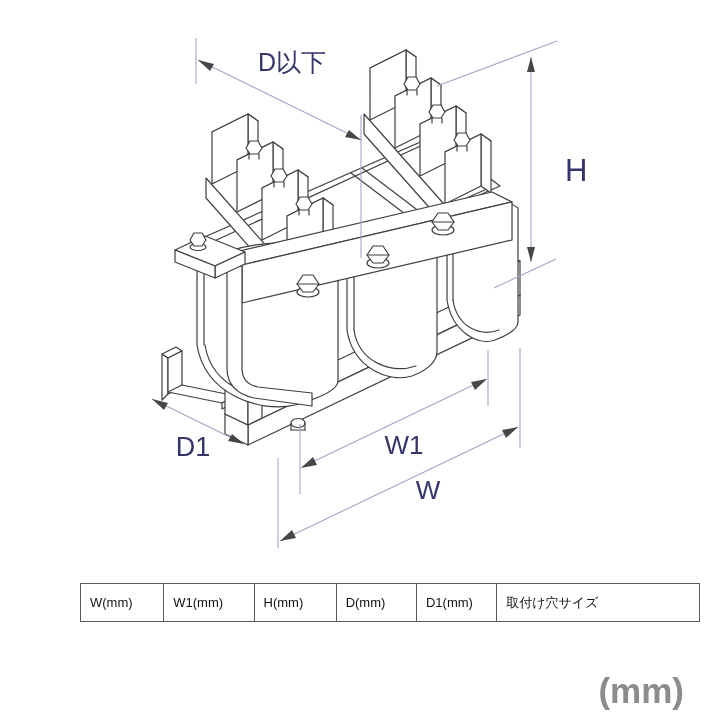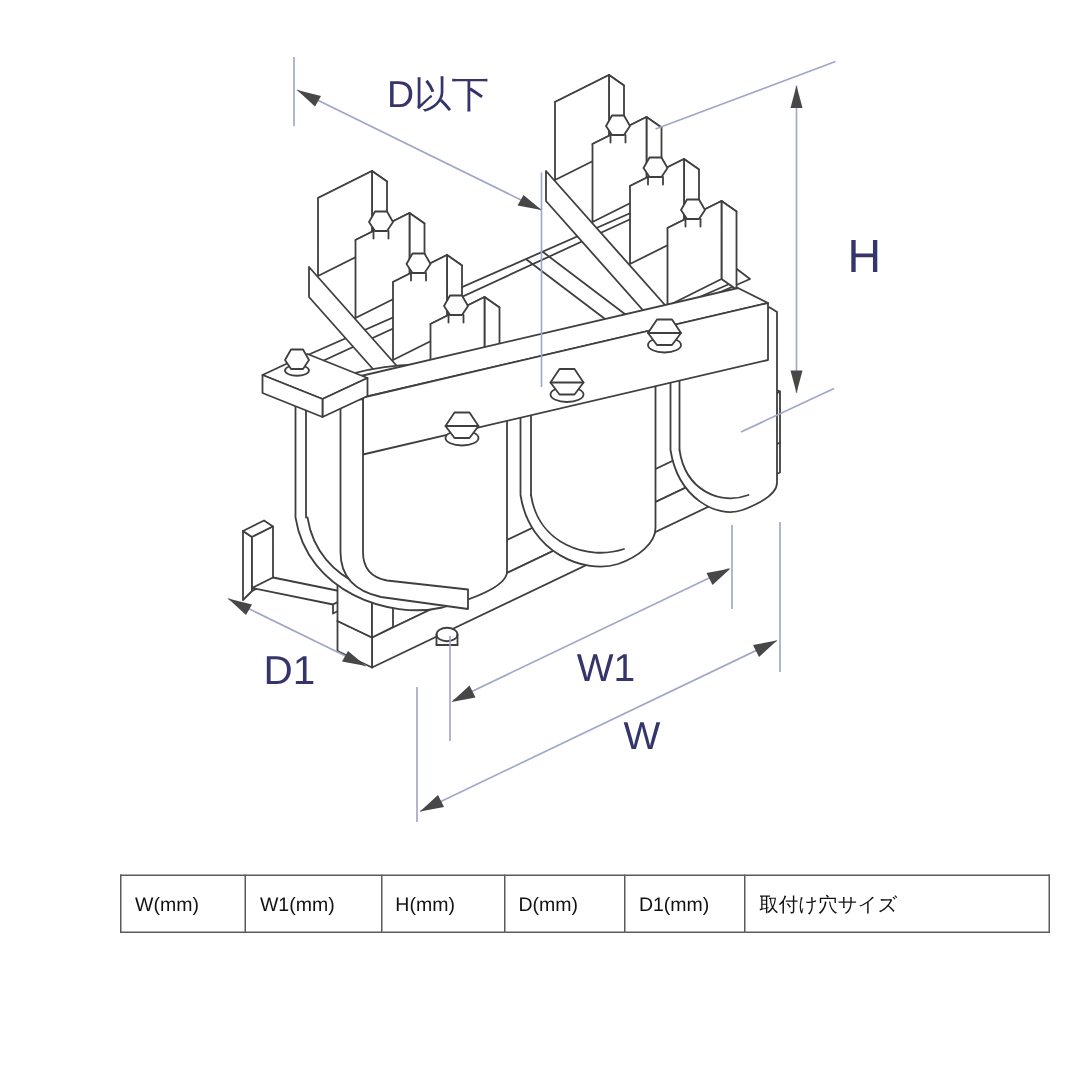--- a/index.html
+++ b/index.html
@@ -228,14 +228,15 @@
       <th>W(mm)</th>
       <th>W1(mm)</th>
       <th>H(mm)</th>
       <th>D(mm)</th>
       <th>D1(mm)</th>
       <th>取付け穴サイズ</th>
     </tr>
   </tbody>
     </table>
 
+  <div class="unit-note">(mm)</div>
 
 </div>
 
 </body></html>

